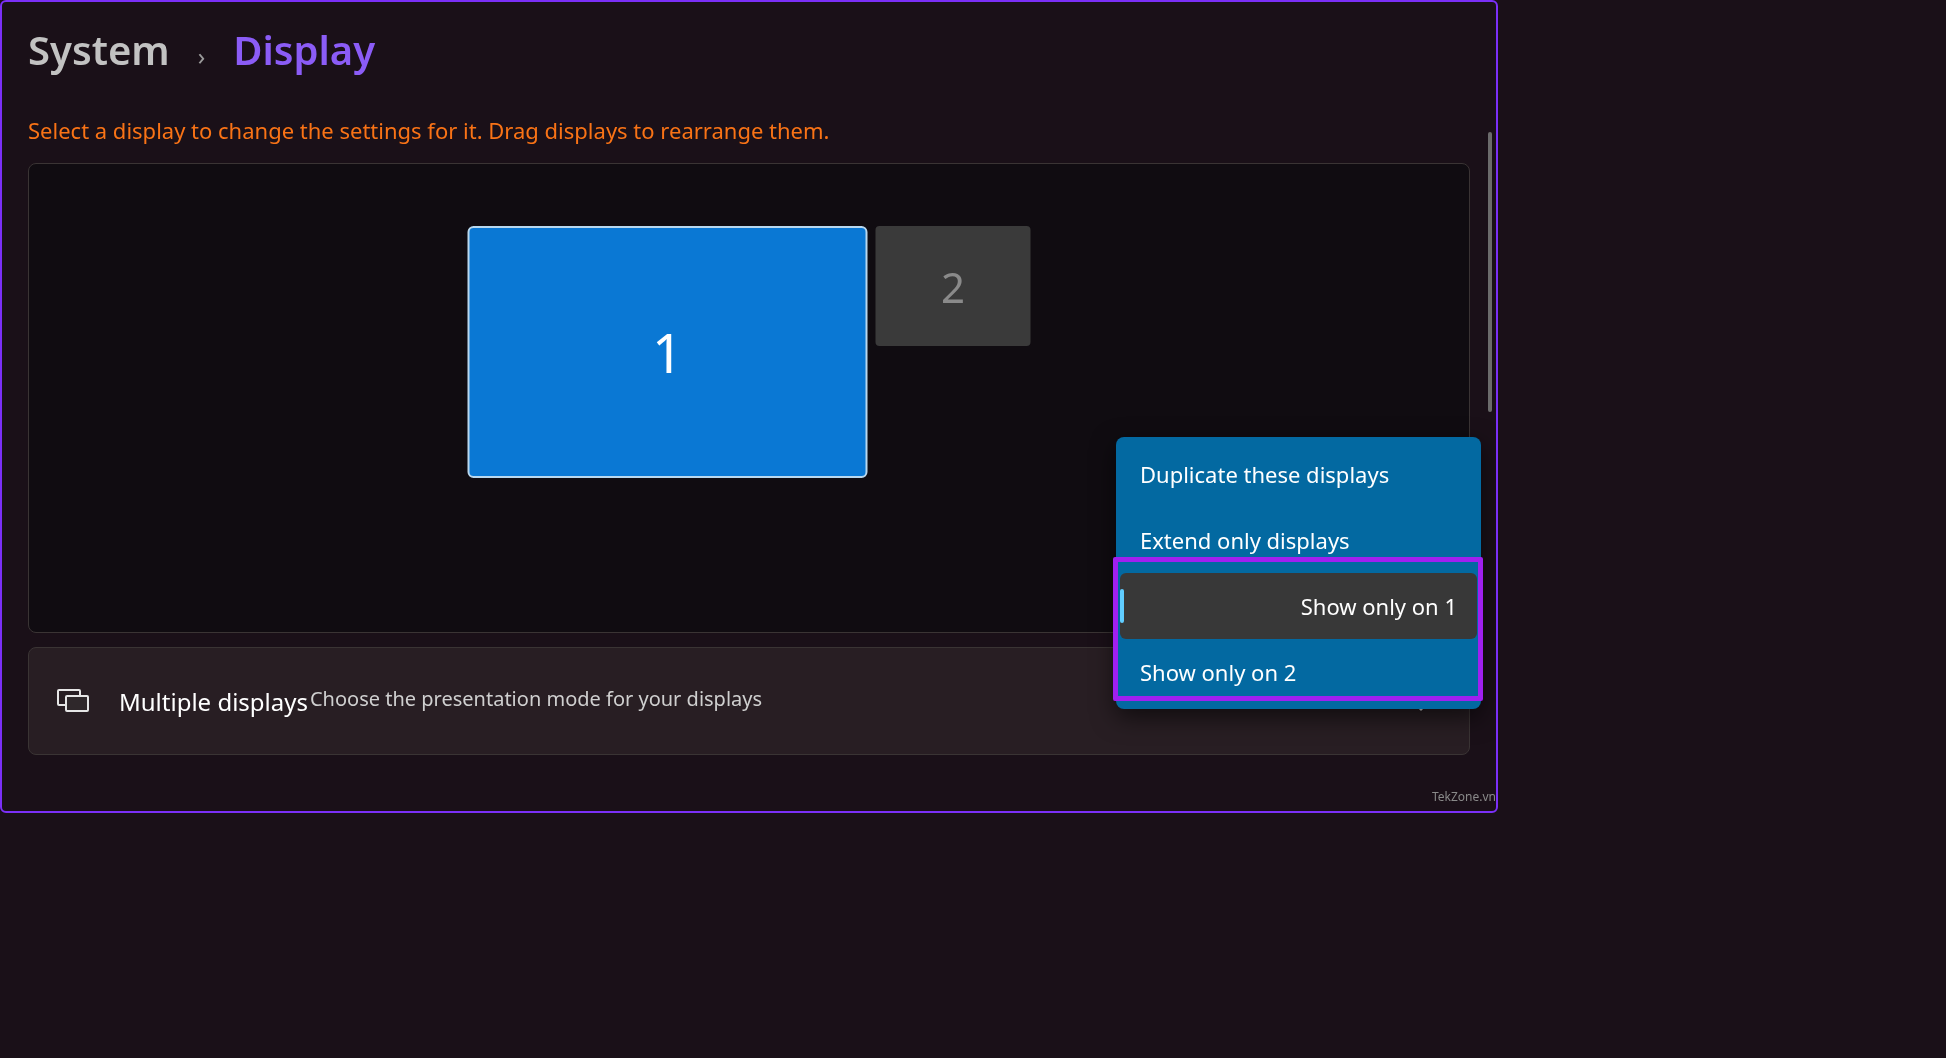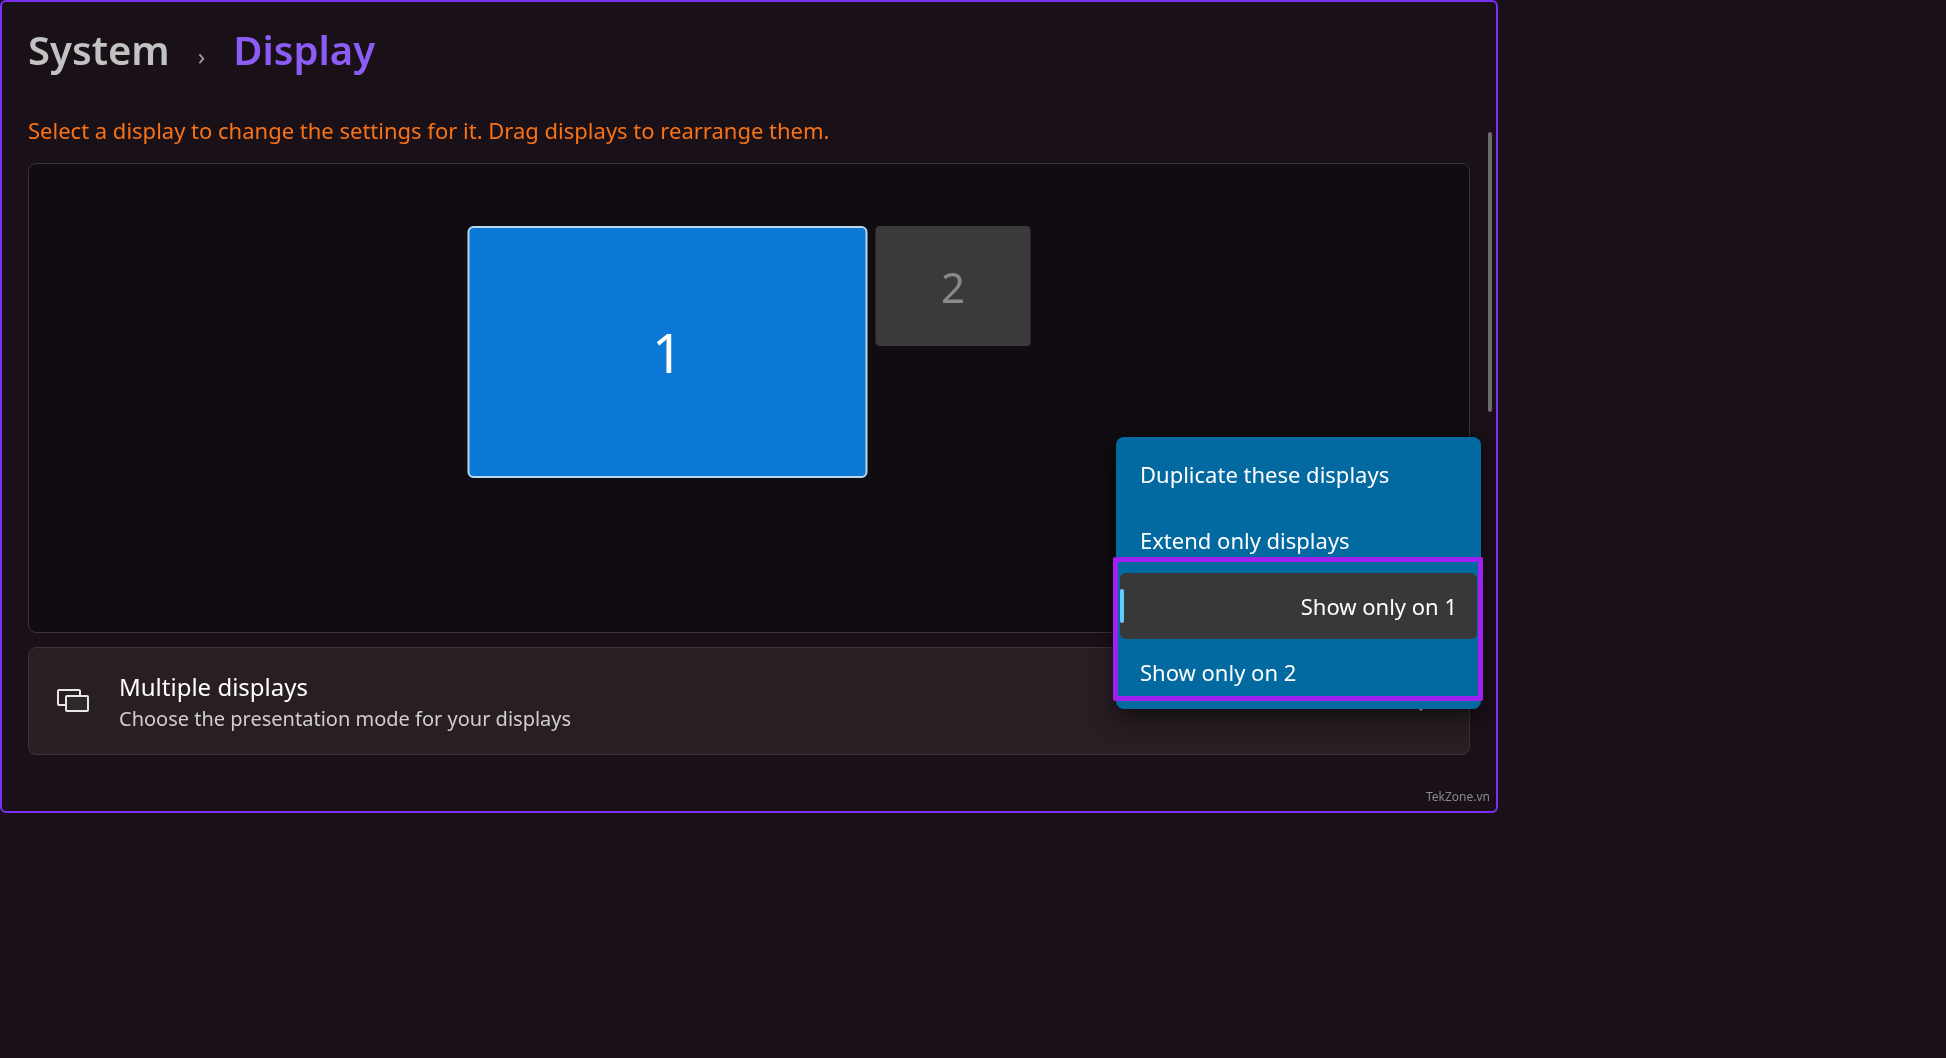--- a/index.html
+++ b/index.html
@@ -188,21 +188,21 @@
       left: 8px;
       top: 6px;
       width: 24px;
       height: 17px;
       border: 2px solid #e6e6e6;
       border-radius: 2px;
       background: #2f282b;
     }
     .md-text {
       display: flex;
-      flex-direction: column;
+      flex-direction: row;
       gap: 2px;
     }
     .md-title {
       font-size: 24px;
       color: #ffffff;
       font-weight: 400;
     }
     .md-sub {
       font-size: 20px;
       color: #cfcfcf;
@@ -231,21 +231,21 @@
     .scrollbar-thumb {
       position: absolute;
       top: 0;
       width: 4px;
       height: 280px;
       background: #6b6b6b;
       border-radius: 2px;
     }
     .watermark {
       position: absolute;
-      right: 6px;
+      right: 0;
       bottom: 6px;
       font-size: 12px;
       color: #8a8a8a;
       z-index: 100;
     }
   </style>
 </head>
 <body>
 
 <div class="content">

